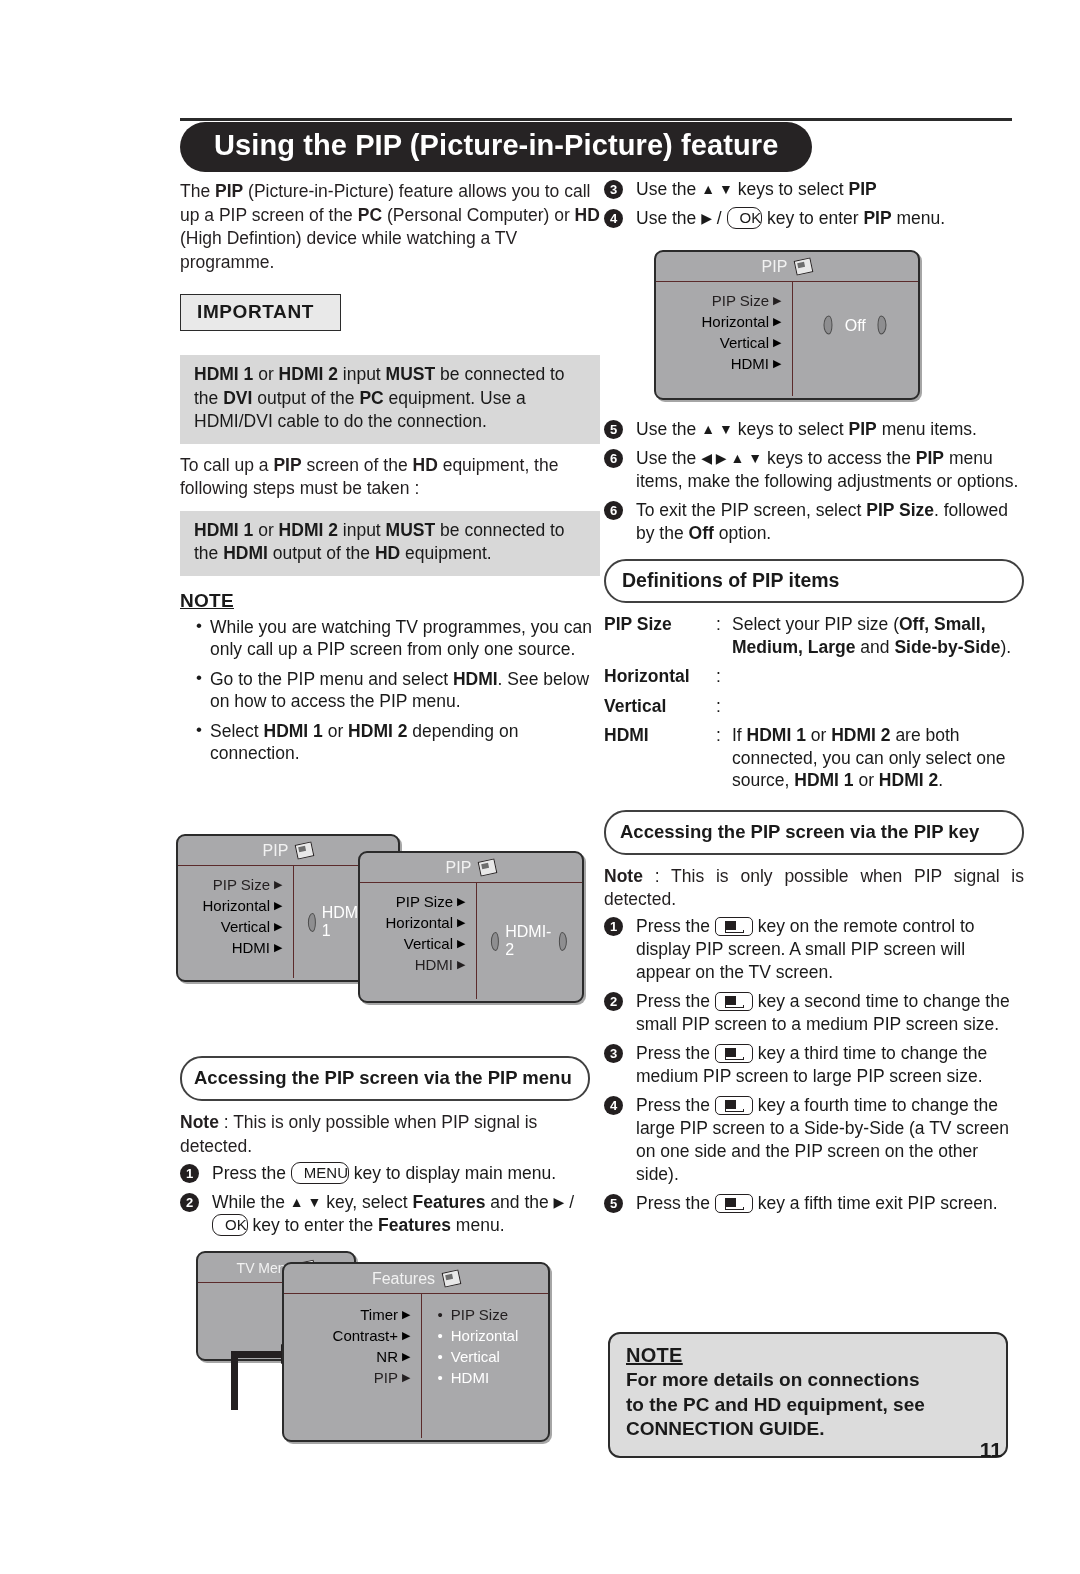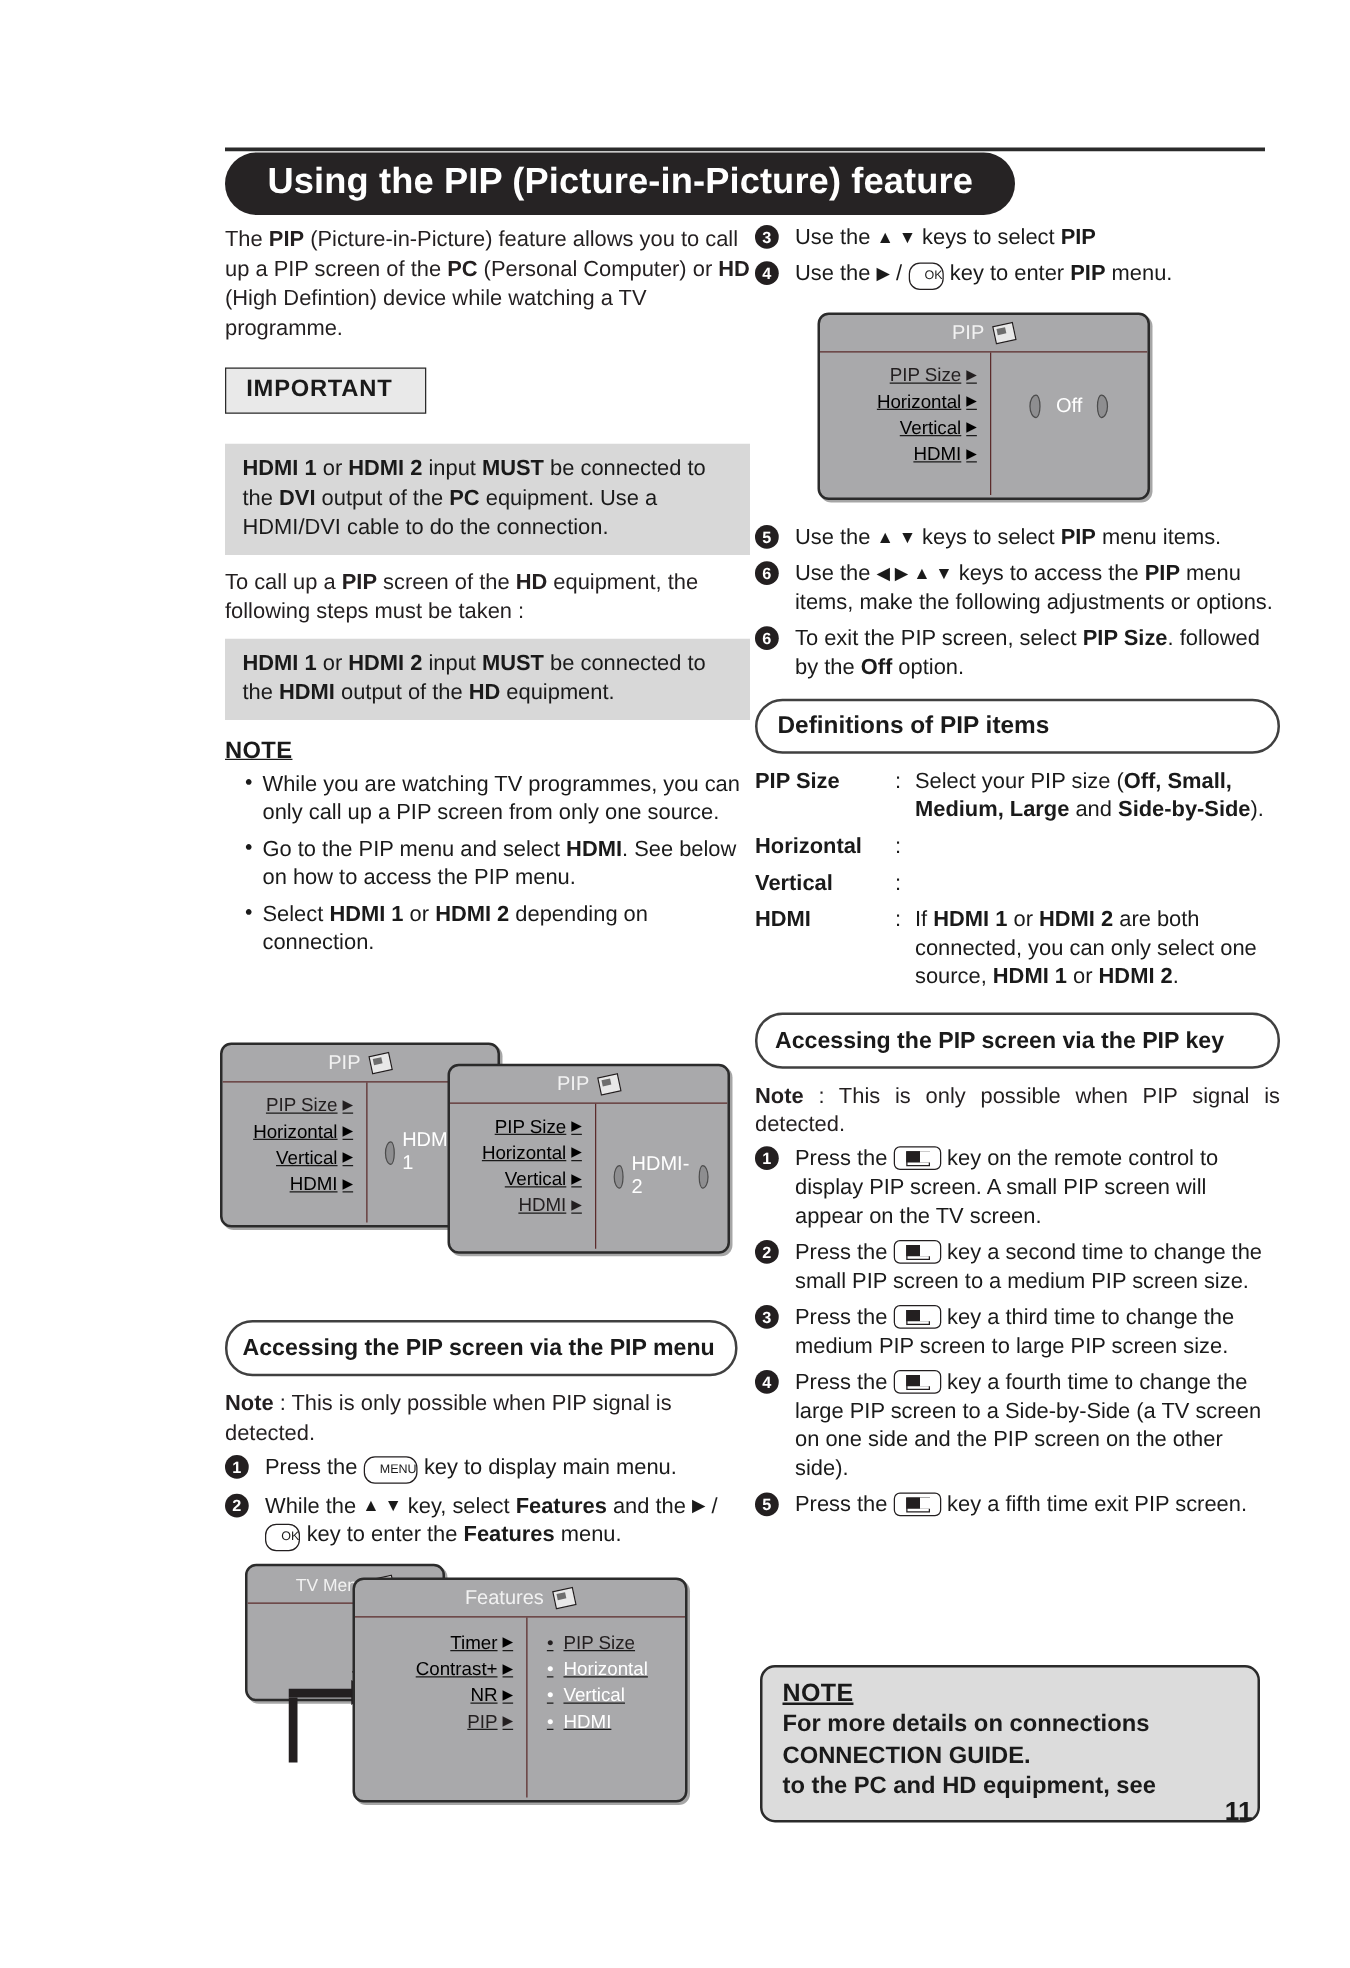--- a/index.html
+++ b/index.html
@@ -80,21 +80,21 @@
   .step .num{
     position:absolute;left:0;top:2px;
     width:19px;height:19px;border-radius:50%;
     background:#231f20;color:#fff;
     font-size:13px;font-weight:bold;
     display:flex;align-items:center;justify-content:center;
     line-height:1;
   }
   .kbtn{
     display:inline-block;border:1.6px solid #231f20;border-radius:9px;
-    padding:0px 0 1px 12px;font-size:10px;line-height:19px;
+    padding:0px 0 1px 12px;font-size:15px;line-height:19px;
     vertical-align:1px;background:#fff;
   }
   .pipkey{
     display:inline-block;border:1.6px solid #231f20;border-radius:5px;
     width:38px;height:19px;vertical-align:-4px;background:#fff;position:relative;
   }
   .pipkey:after{
     content:"";position:absolute;left:9px;top:3px;width:11px;height:9px;
     background:#231f20;border-right:8px solid #fff;box-sizing:content-box;
   }
@@ -123,21 +123,21 @@
     box-shadow:2px 2px 0 rgba(0,0,0,.35);
     overflow:hidden;
     font-family:"Liberation Sans", sans-serif;
   }
   .osd-title{
     height:30px;display:flex;align-items:center;justify-content:center;gap:8px;
     color:#f2f2f2;font-size:16px;
     border-bottom:1.5px solid #5b2b2b;
     position:relative;
   }
-  .osd-body{display:flex;height:calc(100% - 32px);text-decoration:underline;}
+  .osd-body{display:flex;height:calc(100% - 32px);}
   .osd-left{flex:1;padding:8px 10px 0 0;text-align:right;border-right:1.5px solid #5b2b2b;}
   .osd-right{flex:1;position:relative;}
   .osd-item{color:#000000;font-size:15px;line-height:21px;white-space:nowrap;}
   .osd-item.sel{color:#231f20;font-weight:normal;}
   .osd-item .car{font-size:11px;vertical-align:2px;margin-left:4px;}
   .osd-bullets{padding:10px 0 0 16px;}
   .osd-bullets .b{color:#ffffff;font-size:15px;line-height:21px;}
   .osd-bullets .b.sel{color:#231f20;}
   .osd-bullets .b:before{content:"\2022";margin-right:8px;}
   .osd-icon{
@@ -375,19 +375,19 @@
         <div class="step"><span class="num">3</span><span>Press the </span><span class="pipkey"><i></i></span><span> key a third time to change the medium PIP screen to large PIP screen size.</span></div>
         <div class="step"><span class="num">4</span><span>Press the </span><span class="pipkey"><i></i></span><span> key a fourth time to change the large PIP screen to a Side-by-Side (a TV screen on one side and the PIP screen on the other side).</span></div>
         <div class="step"><span class="num">5</span><span>Press the </span><span class="pipkey"><i></i></span><span> key a fifth time exit PIP screen.</span></div>
       </div>
   </div>
 
   <div class="note-box">
     <div class="h">NOTE</div>
     <div class="t" id="bottom-note-lines">
         <div><b>For more details on connections</b></div>
+        <div><b>to the </b><b>PC</b><b> and </b><b>HD</b><b> equipment, see</b></div>
         <div><b>CONNECTION GUIDE.</b></div>
-        <div><b>to the </b><b>PC</b><b> and </b><b>HD</b><b> equipment, see</b></div>
       </div>
   </div>
 
   <div class="pageno">11</div>
 </div>
 
 </body></html>

